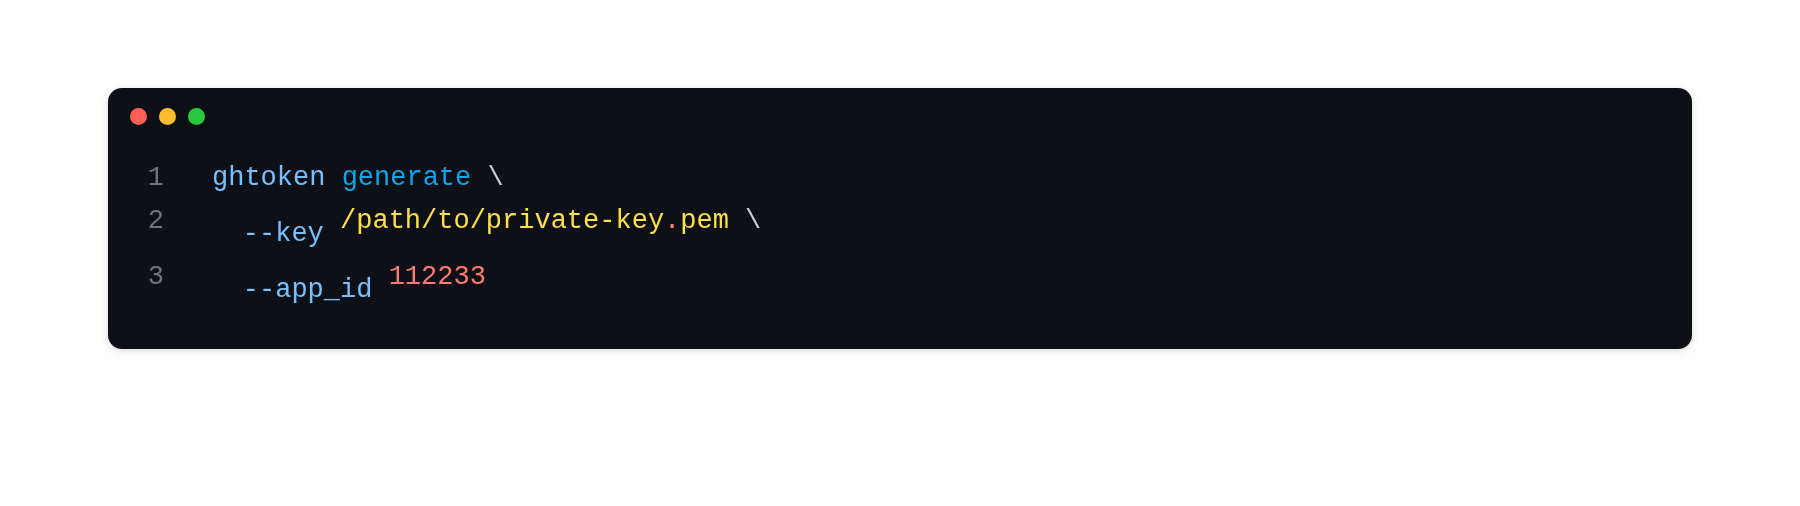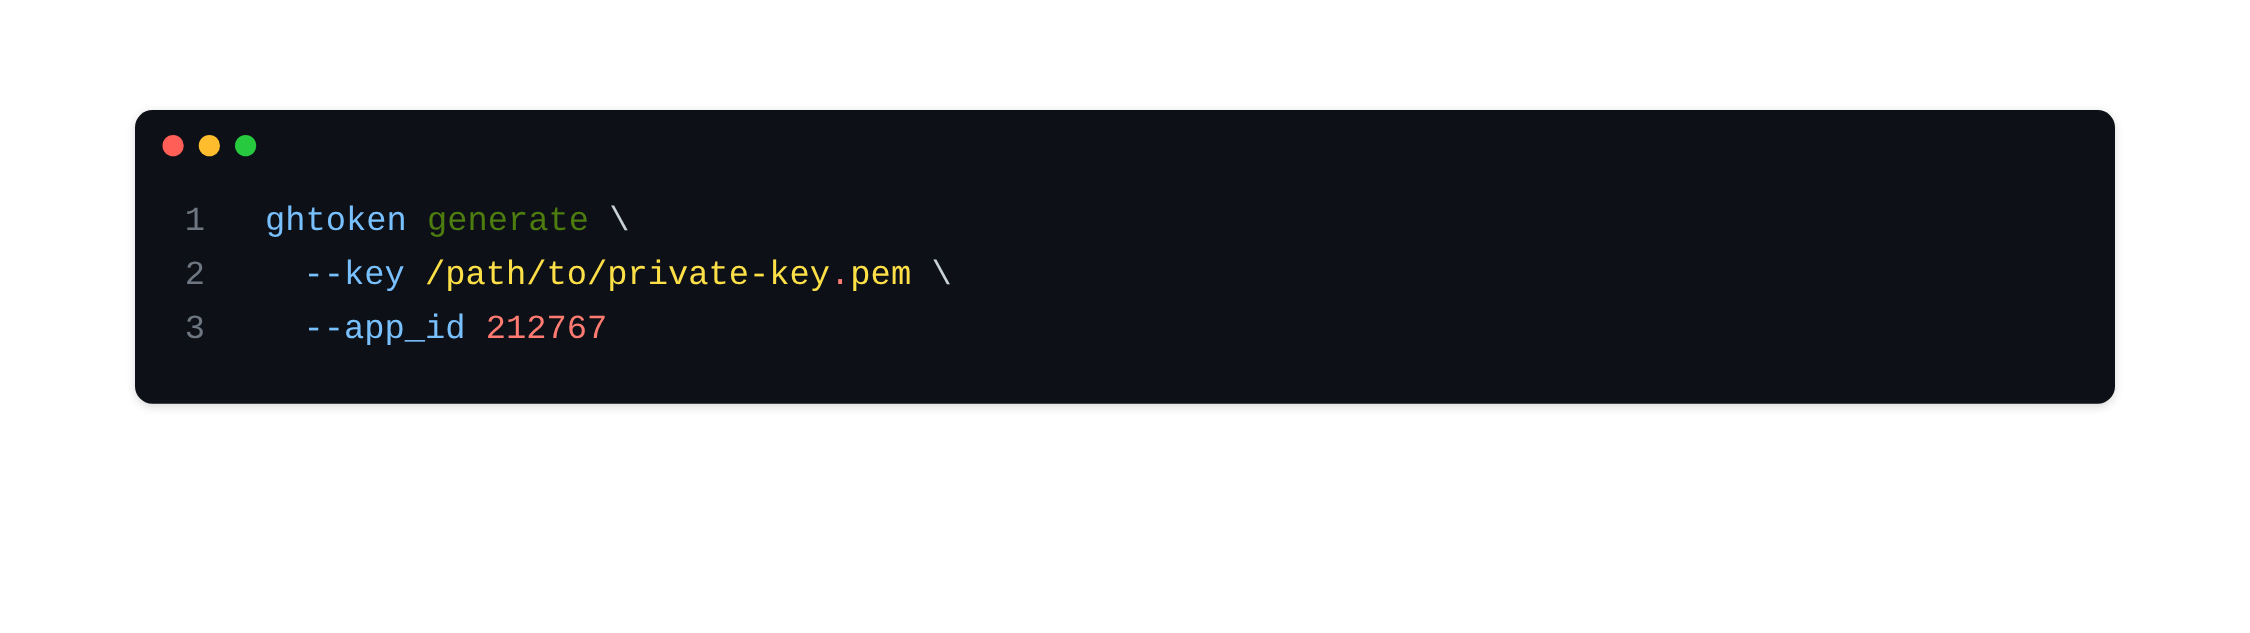--- a/index.html
+++ b/index.html
@@ -57,22 +57,22 @@
     .line-number {
       color: #6e7681;
       width: 34px;
       text-align: right;
       margin-right: 14px;
       flex-shrink: 0;
       user-select: none;
     }
     
     .tok-cmd { color: #79c0ff; margin-left: 34px; }
-    .tok-subcmd { color: #4d7c0f; }
-    .tok-flag { color: #79c0ff; }
+    .tok-subcmd { color: #0ea5e9; }
+    .tok-flag { color: #79c0ff; margin-top: 13px; }
     .tok-path { color: #fde047; }
     .tok-dot { color: #ff7b72; }
     .tok-number { color: #ff7b72; }
     .tok-plain { color: #c9d1d9; }
     .tok-backslash { color: #c9d1d9; }
   </style>
 </head>
 <body>
 
 <div class="terminal-window">
@@ -83,16 +83,16 @@
   </div>
 
   <div class="code-area">
     <div class="code-line">
       <span class="line-number">1</span><span class="tok-cmd">ghtoken</span><span class="tok-plain"> </span><span class="tok-subcmd">generate</span><span class="tok-plain"> </span><span class="tok-backslash">\</span>
     </div>
     <div class="code-line">
       <span class="line-number">2</span><span class="tok-plain">    </span><span class="tok-flag">--key</span><span class="tok-plain"> </span><span class="tok-path">/path/to/private-key</span><span class="tok-dot">.</span><span class="tok-path">pem</span><span class="tok-plain"> </span><span class="tok-backslash">\</span>
     </div>
     <div class="code-line">
-      <span class="line-number">3</span><span class="tok-plain">    </span><span class="tok-flag">--app_id</span><span class="tok-plain"> </span><span class="tok-number">212767</span>
+      <span class="line-number">3</span><span class="tok-plain">    </span><span class="tok-flag">--app_id</span><span class="tok-plain"> </span><span class="tok-number">112233</span>
     </div>
   </div>
 </div>
 
 </body></html>

